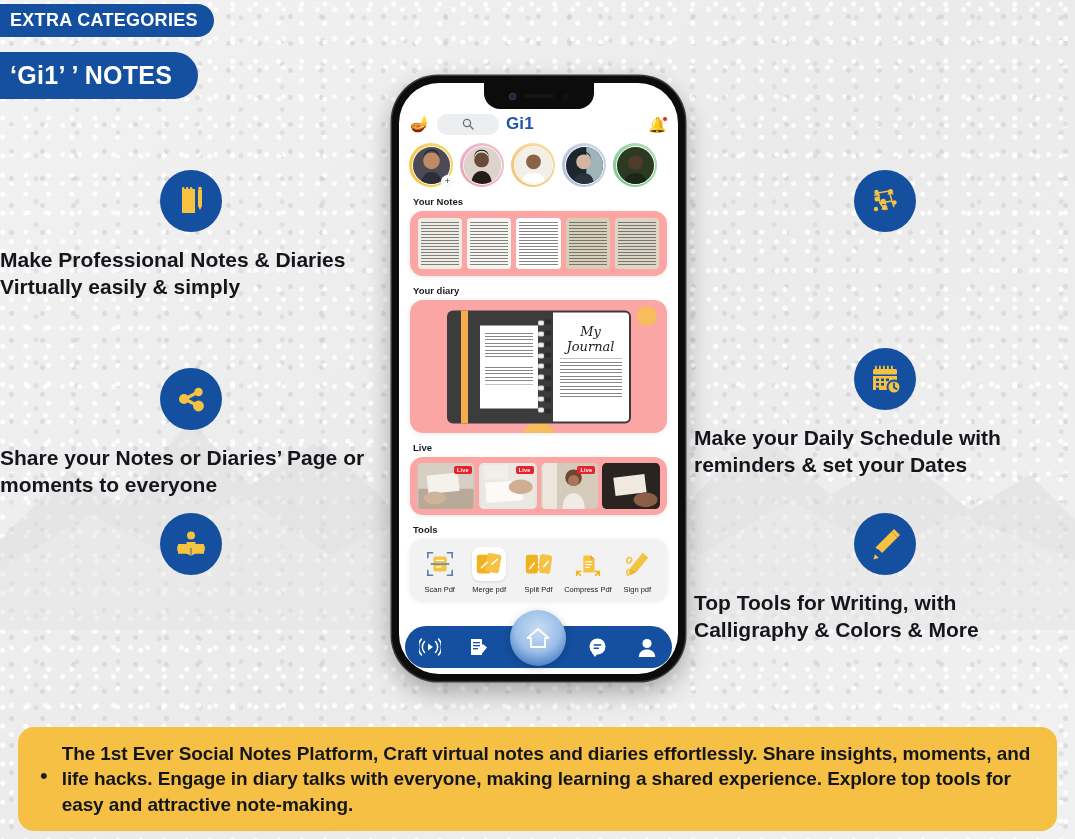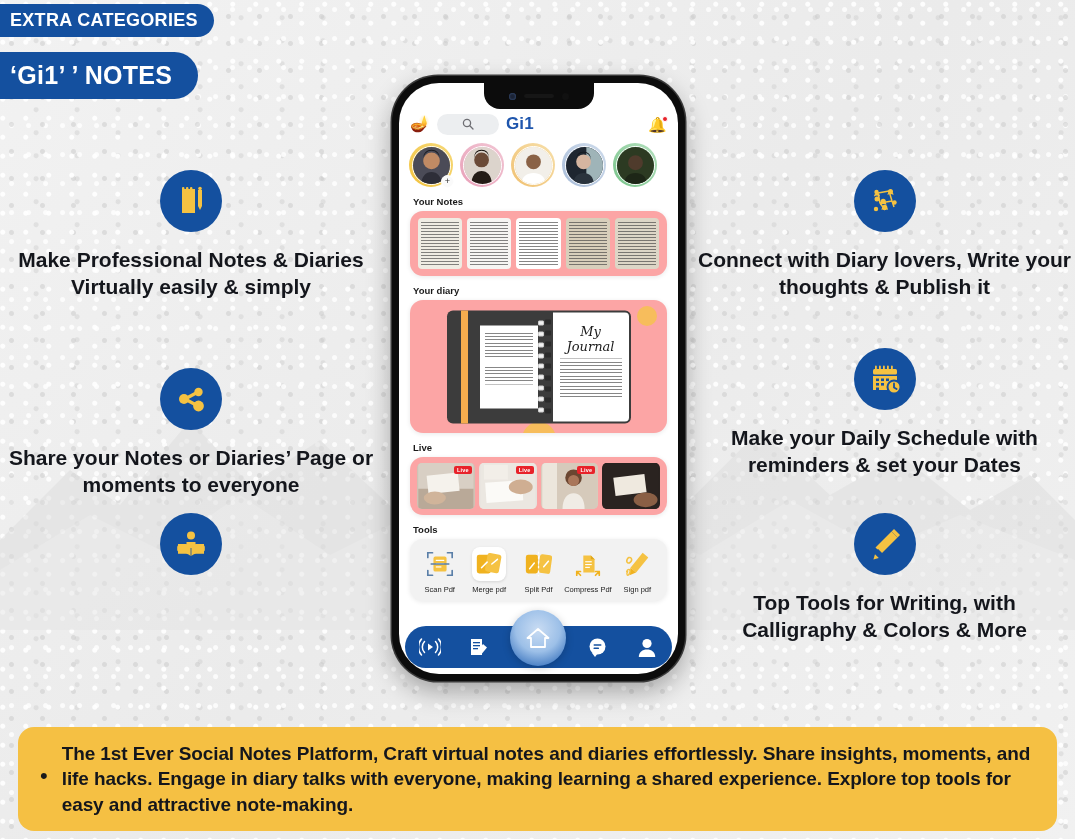--- a/index.html
+++ b/index.html
@@ -50,21 +50,21 @@
     left: -18px; top: 52px;
     height: 47px;
     padding: 0 26px 0 28px;
     border-radius: 0 24px 24px 0;
     font-size: 25px;
   }
 
   
   .feature {
     position: absolute; z-index: 5;
-    text-align: center;
+    text-align: left;
   }
   .feature .fi-wrap { display: flex; justify-content: center; }
   .f-icon {
     width: 62px; height: 62px; border-radius: 50%;
     background: #14509f;
     display: flex; align-items: center; justify-content: center;
   }
   .f-icon svg { width: 36px; height: 36px; display: block; }
   .f-text {
     margin-top: 15px;
@@ -346,21 +346,20 @@
       <path d="M20.5 12a3 3 0 1 1 6 0 5.6 5.6 0 0 0-6 0z"></path>
             <circle cx="23.5" cy="8.6" r="2.5"></circle>
       <path d="M9 18.5a3 3 0 1 1 6 0 5.6 5.6 0 0 0-6 0z" transform="translate(-2,-5)"></path>
             <circle cx="10" cy="16" r="2.5"></circle>
       <path d="M14.5 31a3.2 3.2 0 1 1 6.4 0 6 6 0 0 0-6.4 0z" transform="translate(0,-4)"></path>
             <circle cx="17.7" cy="24.4" r="2.6"></circle>
     </g>
         </svg>
   </div>
     </div>
-  <div class="f-text">Connect with Diary lovers, Write your thoughts &amp; Publish it</div>
 </div>
 
 <div class="feature col-right" id="feat-4">
   <div class="fi-wrap">
       <div class="f-icon">
     <svg viewBox="0 0 36 36">
           <g fill="#f5c242">
       <rect x="6" y="8" width="24" height="5.5" rx="1.5"></rect>
       <rect x="8" y="4.5" width="1.8" height="5" rx=".9"></rect>
             <rect x="12" y="4.5" width="1.8" height="5" rx=".9"></rect>

